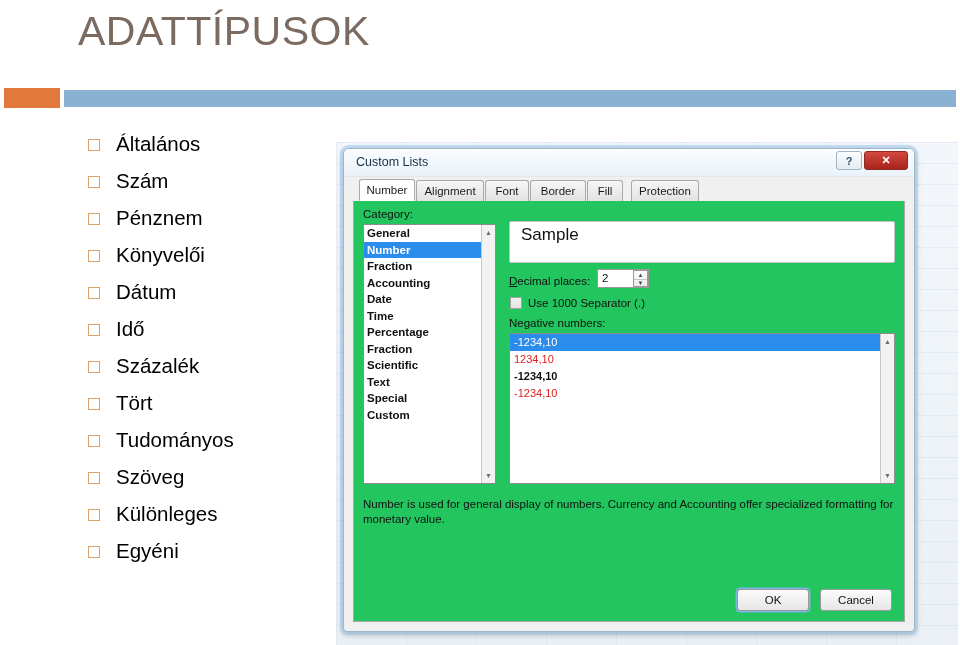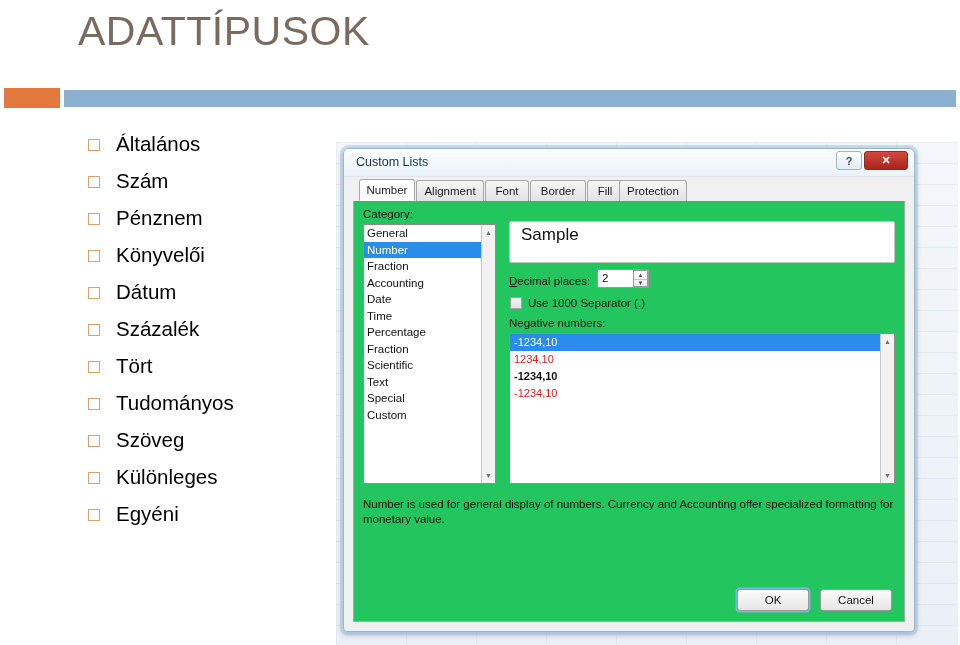--- a/index.html
+++ b/index.html
@@ -128,21 +128,21 @@
   .fld-label u{text-decoration:underline;}
 
   
   #category-label{left:9px;top:7px;}
   #category-list{
     position:absolute;left:9px;top:23px;width:133px;height:260px;
     background:#fff;border:1px solid #8d8d8d;box-sizing:border-box;overflow:hidden;
   }
   .cat-item{
     padding:0 3px;height:16.5px;line-height:16.5px;
-    font-size:11.5px;color:#111;white-space:nowrap;
+    font-size:11.5px;color:#111;white-space:nowrap;font-weight:bold;
   }
   .cat-item.selected{background:#2a8ceb;color:#fff;}
   .vscroll{
     position:absolute;right:0;top:0;width:14px;bottom:0;
     background:#f2f2f2;border-left:1px solid #c7c7c7;box-sizing:border-box;
   }
   .vscroll .arrow{
     position:absolute;left:0;width:13px;height:13px;
     display:flex;align-items:center;justify-content:center;
     font-size:7px;color:#6f6f6f;
@@ -237,20 +237,24 @@
     <div class="bullet-row">
       <div class="bullet-mark"></div>
       <div class="bullet-label">Könyvelői</div>
     </div>
     <div class="bullet-row">
       <div class="bullet-mark"></div>
       <div class="bullet-label">Dátum</div>
     </div>
     <div class="bullet-row">
       <div class="bullet-mark"></div>
+      <div class="bullet-label">Idő</div>
+    </div>
+    <div class="bullet-row">
+      <div class="bullet-mark"></div>
       <div class="bullet-label">Százalék</div>
     </div>
     <div class="bullet-row">
       <div class="bullet-mark"></div>
       <div class="bullet-label">Tört</div>
     </div>
     <div class="bullet-row">
       <div class="bullet-mark"></div>
       <div class="bullet-label">Tudományos</div>
     </div>
@@ -282,21 +286,21 @@
     </div>
 
     <div id="dialog-body">
 
       <div id="tabstrip">
           <div class="tab active" style="left: 6px; width: 56px;">Number</div>
           <div class="tab" style="left: 63px; width: 68px;">Alignment</div>
           <div class="tab" style="left: 132px; width: 44px;">Font</div>
           <div class="tab" style="left: 177px; width: 56px;">Border</div>
           <div class="tab" style="left: 234px; width: 36px;">Fill</div>
-          <div class="tab" style="left: 266px; width: 68px;">Protection</div>
+          <div class="tab" style="left: 278px; width: 68px;">Protection</div>
         </div>
 
       <div id="tabpage">
 
         <div class="fld-label" id="category-label">Category:</div>
 
         <div id="category-list">
           <div id="category-items">
               <div class="cat-item">General</div>
               <div class="cat-item selected">Number</div>

